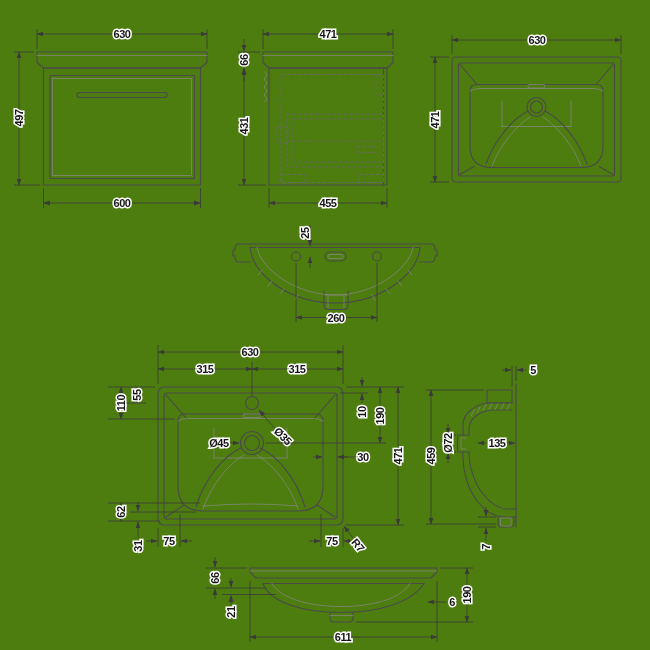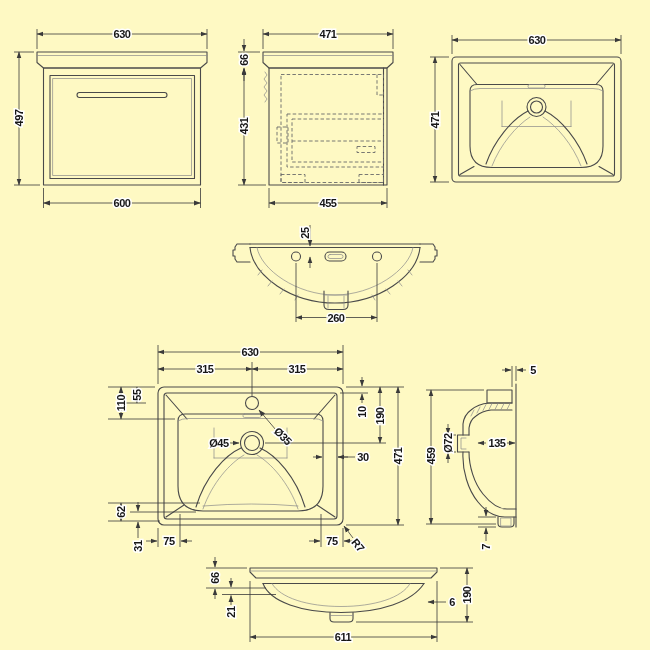--- a/index.html
+++ b/index.html
@@ -1,16 +1,16 @@
 <!DOCTYPE html>
 <html><head>
 <meta charset="utf-8">
 <style>
   html,body{margin:0;padding:0;background:#fff;}
-  .canvas{position:relative;width:650px;height:650px;background:#fef9c3;overflow:hidden;
+  .canvas{position:relative;width:650px;height:650px;background:#4d7c0f;overflow:hidden;
           font-family:"Liberation Sans",sans-serif;}
   svg{display:block}
   .o{fill:none;stroke:#4a4a4a;stroke-width:1.1;stroke-linejoin:round;stroke-linecap:round}
   .t2{stroke-width:0.7;stroke:#8a8a8a}
   .d{fill:none;stroke:#3a3a3a;stroke-width:0.8;stroke-linecap:butt}
   .h{fill:none;stroke:#6a6a6a;stroke-width:0.9;stroke-dasharray:3.5 2.2}
   text.lab{font-family:"Liberation Sans",sans-serif;font-size:11px;font-weight:bold;
            letter-spacing:-0.4px;fill:#161616;stroke:#ffffff;stroke-width:3px;
            paint-order:stroke;text-anchor:middle;dominant-baseline:central}
 </style>

